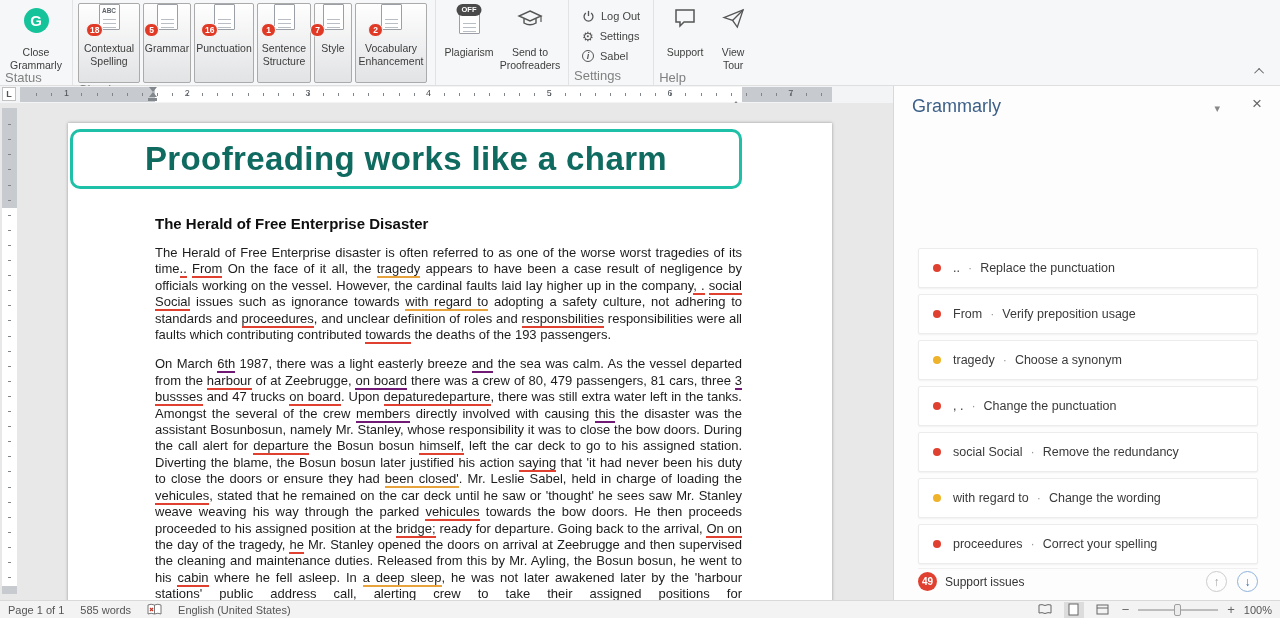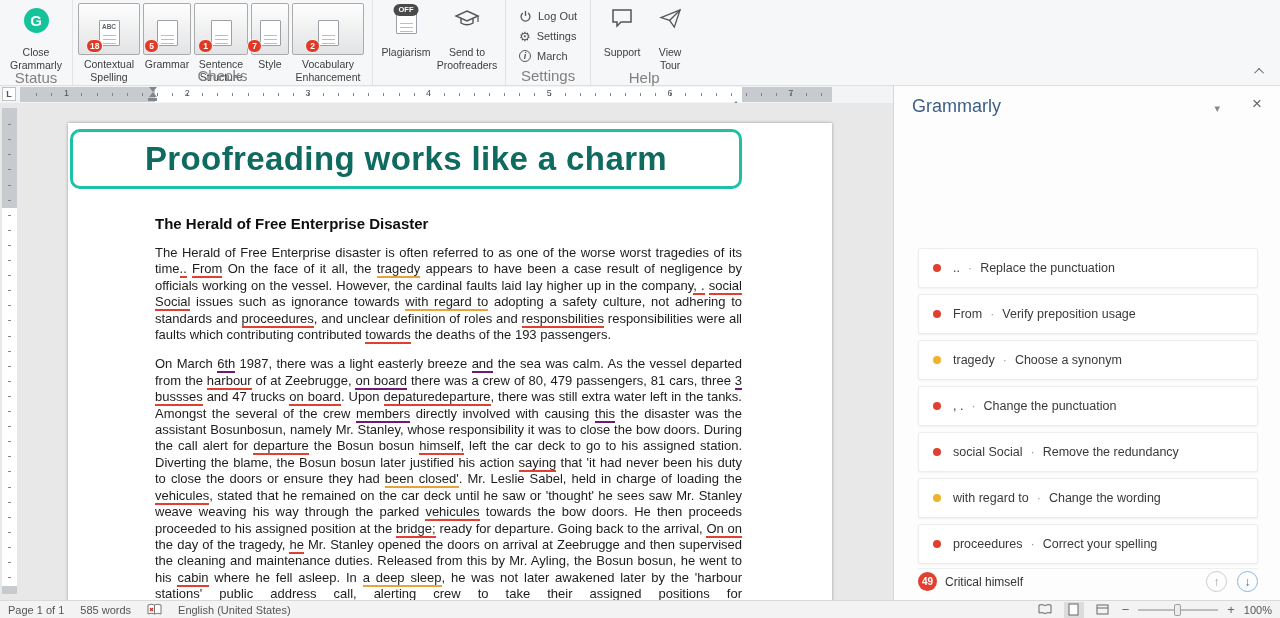--- a/index.html
+++ b/index.html
@@ -4,25 +4,25 @@
 <style>
   * { margin:0; padding:0; box-sizing:border-box; }
   html,body { width:1280px; height:618px; }
   body { font-family:"Liberation Sans","DejaVu Sans",sans-serif; background:#fff; position:relative; overflow:hidden; color:#333; }
 
   
   .ribbon { position:absolute; top:0; left:0; right:0; height:86px; background:#f6f7f8; border-bottom:1px solid #dfdfdf; display:flex; }
   .rgroup { position:relative; display:flex; flex-direction:column; padding:3px 5px 0; }
   .rgroup + .rgroup { border-left:1px solid #e3e3e3; }
   .rgroup-content { flex:1; display:flex; align-items:stretch; }
-  .rgroup-label { height:16px; line-height:14px; text-align:center; font-size:15px; color:#808080; white-space:nowrap; }
+  .rgroup-label { height:16px; line-height:14px; text-align:left; font-size:13px; color:#808080; white-space:nowrap; }
   .bigbtn { width:62px; display:flex; flex-direction:column; align-items:center; padding-top:5px; font-size:10.5px; color:#3d3d3d; text-align:center; line-height:1.2; cursor:default; }
   .bicon { position:relative; width:30px; height:30px; display:flex; align-items:flex-start; justify-content:center; margin-bottom:8px; flex:none; }
   .blabel { white-space:normal; }
-  .checkbtn { border:1px solid #ababab; border-radius:2px; background:linear-gradient(#fefefe,#e2e3e5); margin-right:3px; height:52px; padding-top:16px; }
+  .checkbtn { border:1px solid #ababab; border-radius:2px; background:linear-gradient(#fefefe,#e2e3e5); margin-right:3px; height:80px; padding-top:0; }
   .badge { position:absolute; left:-8px; bottom:-3px; min-width:15px; height:14px; padding:0 3px; background:#e03a26; border:1px solid #f6f7f8; border-radius:8px; color:#fff; font-size:8.5px; font-weight:bold; line-height:12px; text-align:center; }
   .badge-off { position:absolute; left:50%; transform:translateX(-50%); top:-4px; background:#4a4a4a; color:#fff; font-size:7.5px; font-weight:bold; border-radius:7px; padding:2px 5px; line-height:8px; }
   .pageicon { width:21px; height:26px; background:#fff; border:1px solid #9aa0a6; border-radius:1px; position:relative; }
   .pageicon::after { content:""; position:absolute; left:3px; right:3px; top:14px; height:9px;
      background:repeating-linear-gradient(to bottom,#b9bec4 0,#b9bec4 1.5px,transparent 1.5px,transparent 4px); }
   .pageicon .glyph { position:absolute; top:2px; left:0; right:0; text-align:center; font-size:6.5px; font-weight:bold; color:#5f646a; letter-spacing:0; }
   .glogo { width:25px; height:25px; border-radius:50%; background:#15c39a; color:#fff; font-weight:bold; font-size:15px; display:flex; align-items:center; justify-content:center; }
   .caret { font-size:8px; color:#666; }
   .smallitem { display:flex; align-items:center; gap:6px; font-size:11px; color:#444; height:20px; padding:0 8px; white-space:nowrap; }
   .uglyph { font-size:13px; color:#555; line-height:1; font-family:"DejaVu Sans",sans-serif; }
@@ -124,20 +124,29 @@
   </div>
         <div class="bigbtn checkbtn" style="width: 48px;">
     <span class="bicon">
       <span class="pageicon">
               <span class="glyph"></span>
             </span>
       <span class="badge">5</span>
     </span>
     <span class="blabel">Grammar</span>
   </div>
+        <div class="bigbtn checkbtn" style="width: 60px;">
+    <span class="bicon">
+      <span class="pageicon">
+              <span class="glyph"></span>
+            </span>
+      <span class="badge">16</span>
+    </span>
+    <span class="blabel">Punctuation</span>
+  </div>
         <div class="bigbtn checkbtn" style="width: 54px;">
     <span class="bicon">
       <span class="pageicon">
               <span class="glyph"></span>
             </span>
       <span class="badge">1</span>
     </span>
     <span class="blabel">Sentence Structure</span>
   </div>
         <div class="bigbtn checkbtn" style="width: 38px;">
@@ -195,21 +204,21 @@
           <line x1="7" y1="1" x2="7" y2="6.5" stroke="#555" stroke-width="1.4"></line>
         </svg>
         <span>Log Out</span>
       </div>
       <div class="smallitem">
         <span class="uglyph">⚙</span>
         <span>Settings</span>
       </div>
       <div class="smallitem">
         <span class="infoicon">i</span>
-        <span>March</span>
+        <span>Sabel</span>
       </div>
     </div>
     <div class="rgroup-label">Settings</div>
   </div>
 
   <div class="rgroup">
     <div class="rgroup-content">
       <div class="bigbtn" style="width:52px">
         <span class="bicon">
           <svg width="22" height="21" viewBox="0 0 22 21">
@@ -323,21 +332,21 @@
   </div>
       <div class="icard">
     <span class="idot dot-red"></span>
     <span class="iterm">proceedures</span>
     <span class="isep">·</span>
     <span class="iaction">Correct your spelling</span>
   </div>
     </div>
   <div class="panel-footer">
     <span class="crit-badge">49</span>
-    <span class="crit-label">Critical himself</span>
+    <span class="crit-label">Support issues</span>
     <span class="nav-circles">
       <span class="navc">↑</span>
       <span class="navc active">↓</span>
     </span>
   </div>
 </div>
 
 <div class="statusbar">
   <span class="sb-item">Page 1 of 1</span>
   <span class="sb-item">585 words</span>

